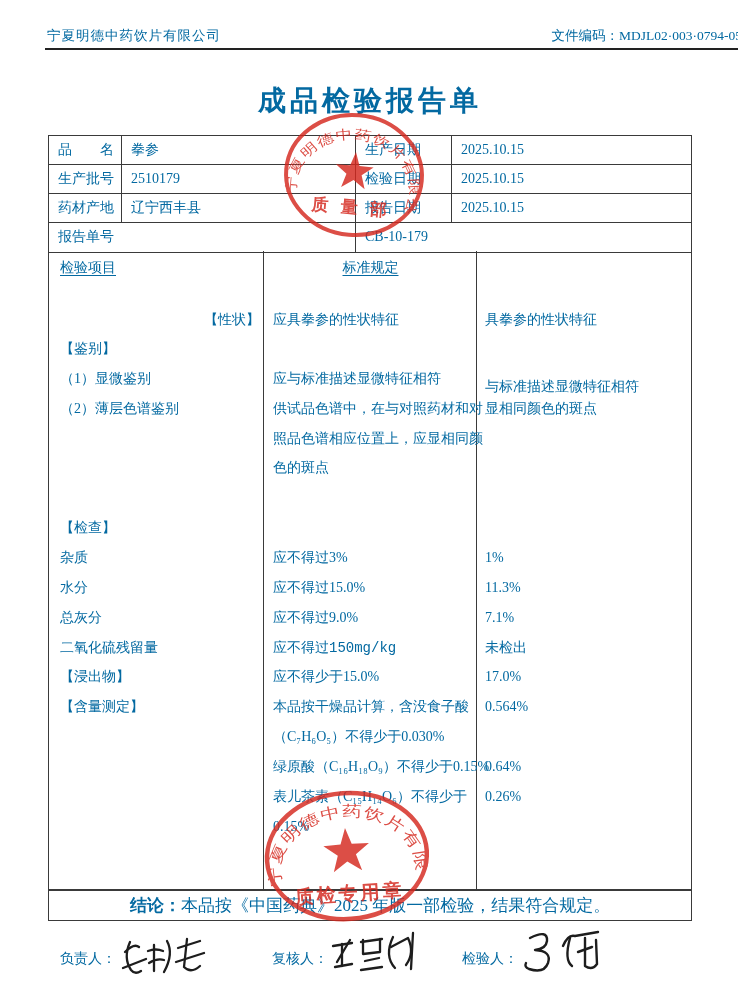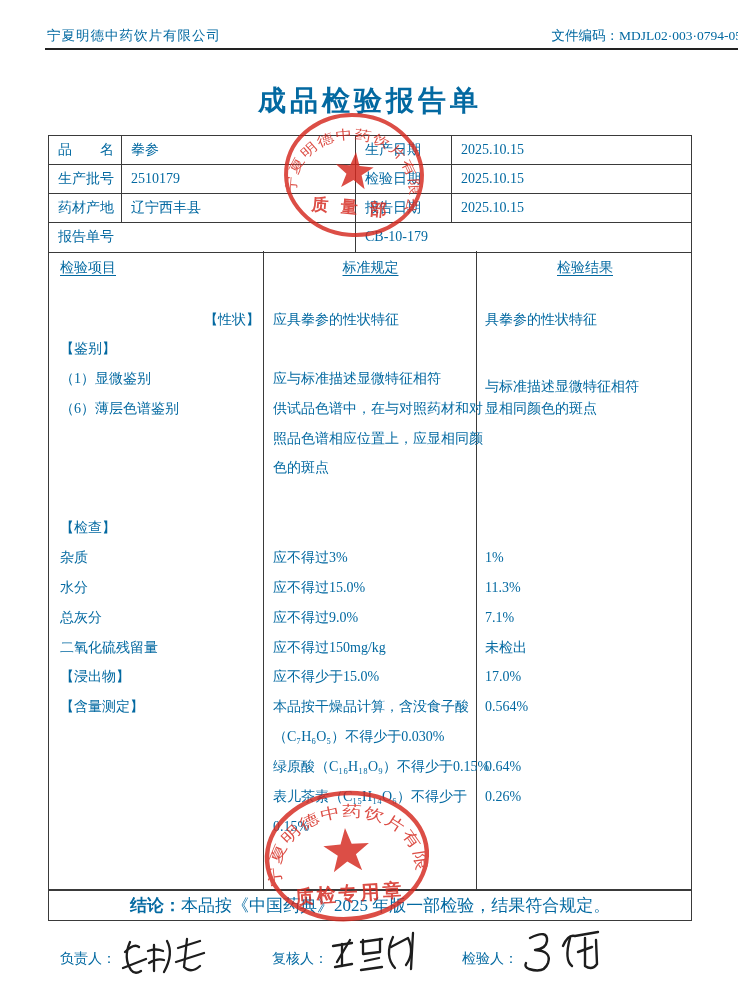--- a/index.html
+++ b/index.html
@@ -84,46 +84,45 @@
 
     <div class="span2a no-b">报告单号</div>
     <div class="span2b no-r no-b">CB-10-179</div>
   </div>
 
   <div class="main-table">
     <div class="vline v1"></div>
     <div class="vline v2"></div>
     <div class="col-head h1">检验项目</div>
     <div class="col-head h2">标准规定</div>
-    <div class="col-head h3">检验结果</div>
     <div id="spec-lines">
         <div class="cell-line c1" style="top: 59px; text-align: right;">【性状】</div>
         <div class="cell-line c2" style="top: 59px;">应具拳参的性状特征</div>
         <div class="cell-line c3" style="top: 59px;">具拳参的性状特征</div>
         <div class="cell-line c1" style="top: 88px;">【鉴别】</div>
         <div class="cell-line c1" style="top: 118px;">（1）显微鉴别</div>
         <div class="cell-line c2" style="top: 118px;">应与标准描述显微特征相符</div>
         <div class="cell-line c3" style="top: 102px; margin-top: 24px;">与标准描述显微特征相符</div>
-        <div class="cell-line c1" style="top: 148px;">（6）薄层色谱鉴别</div>
+        <div class="cell-line c1" style="top: 148px;">（2）薄层色谱鉴别</div>
         <div class="cell-line c2" style="top: 148px;">供试品色谱中，在与对照药材和对</div>
         <div class="cell-line c3" style="top: 148px;">显相同颜色的斑点</div>
         <div class="cell-line c2" style="top: 178px;">照品色谱相应位置上，应显相同颜</div>
         <div class="cell-line c2" style="top: 207px;">色的斑点</div>
         <div class="cell-line c1" style="top: 267px;">【检查】</div>
         <div class="cell-line c1" style="top: 297px;">杂质</div>
         <div class="cell-line c2" style="top: 297px;">应不得过3%</div>
         <div class="cell-line c3" style="top: 297px;">1%</div>
         <div class="cell-line c1" style="top: 327px;">水分</div>
         <div class="cell-line c2" style="top: 327px;">应不得过15.0%</div>
         <div class="cell-line c3" style="top: 327px;">11.3%</div>
         <div class="cell-line c1" style="top: 357px;">总灰分</div>
         <div class="cell-line c2" style="top: 357px;">应不得过9.0%</div>
         <div class="cell-line c3" style="top: 357px;">7.1%</div>
         <div class="cell-line c1" style="top: 387px;">二氧化硫残留量</div>
-        <div class="cell-line c2" style="top: 387px;">应不得过150mg/kg</div>
+        <div class="cell-line c2" style="top: 387px; font-family: Liberation Mono, monospace;">应不得过150mg/kg</div>
         <div class="cell-line c3" style="top: 387px;">未检出</div>
         <div class="cell-line c1" style="top: 416px;">【浸出物】</div>
         <div class="cell-line c2" style="top: 416px;">应不得少于15.0%</div>
         <div class="cell-line c3" style="top: 416px;">17.0%</div>
         <div class="cell-line c1" style="top: 446px;">【含量测定】</div>
         <div class="cell-line c2" style="top: 446px;">本品按干燥品计算，含没食子酸</div>
         <div class="cell-line c3" style="top: 446px;">0.564%</div>
         <div class="cell-line c2" style="top: 476px;">（C₇H₆O₅）不得少于0.030%</div>
         <div class="cell-line c2" style="top: 506px;">绿原酸（C₁₆H₁₈O₉）不得少于0.15%</div>
         <div class="cell-line c3" style="top: 506px;">0.64%</div>

